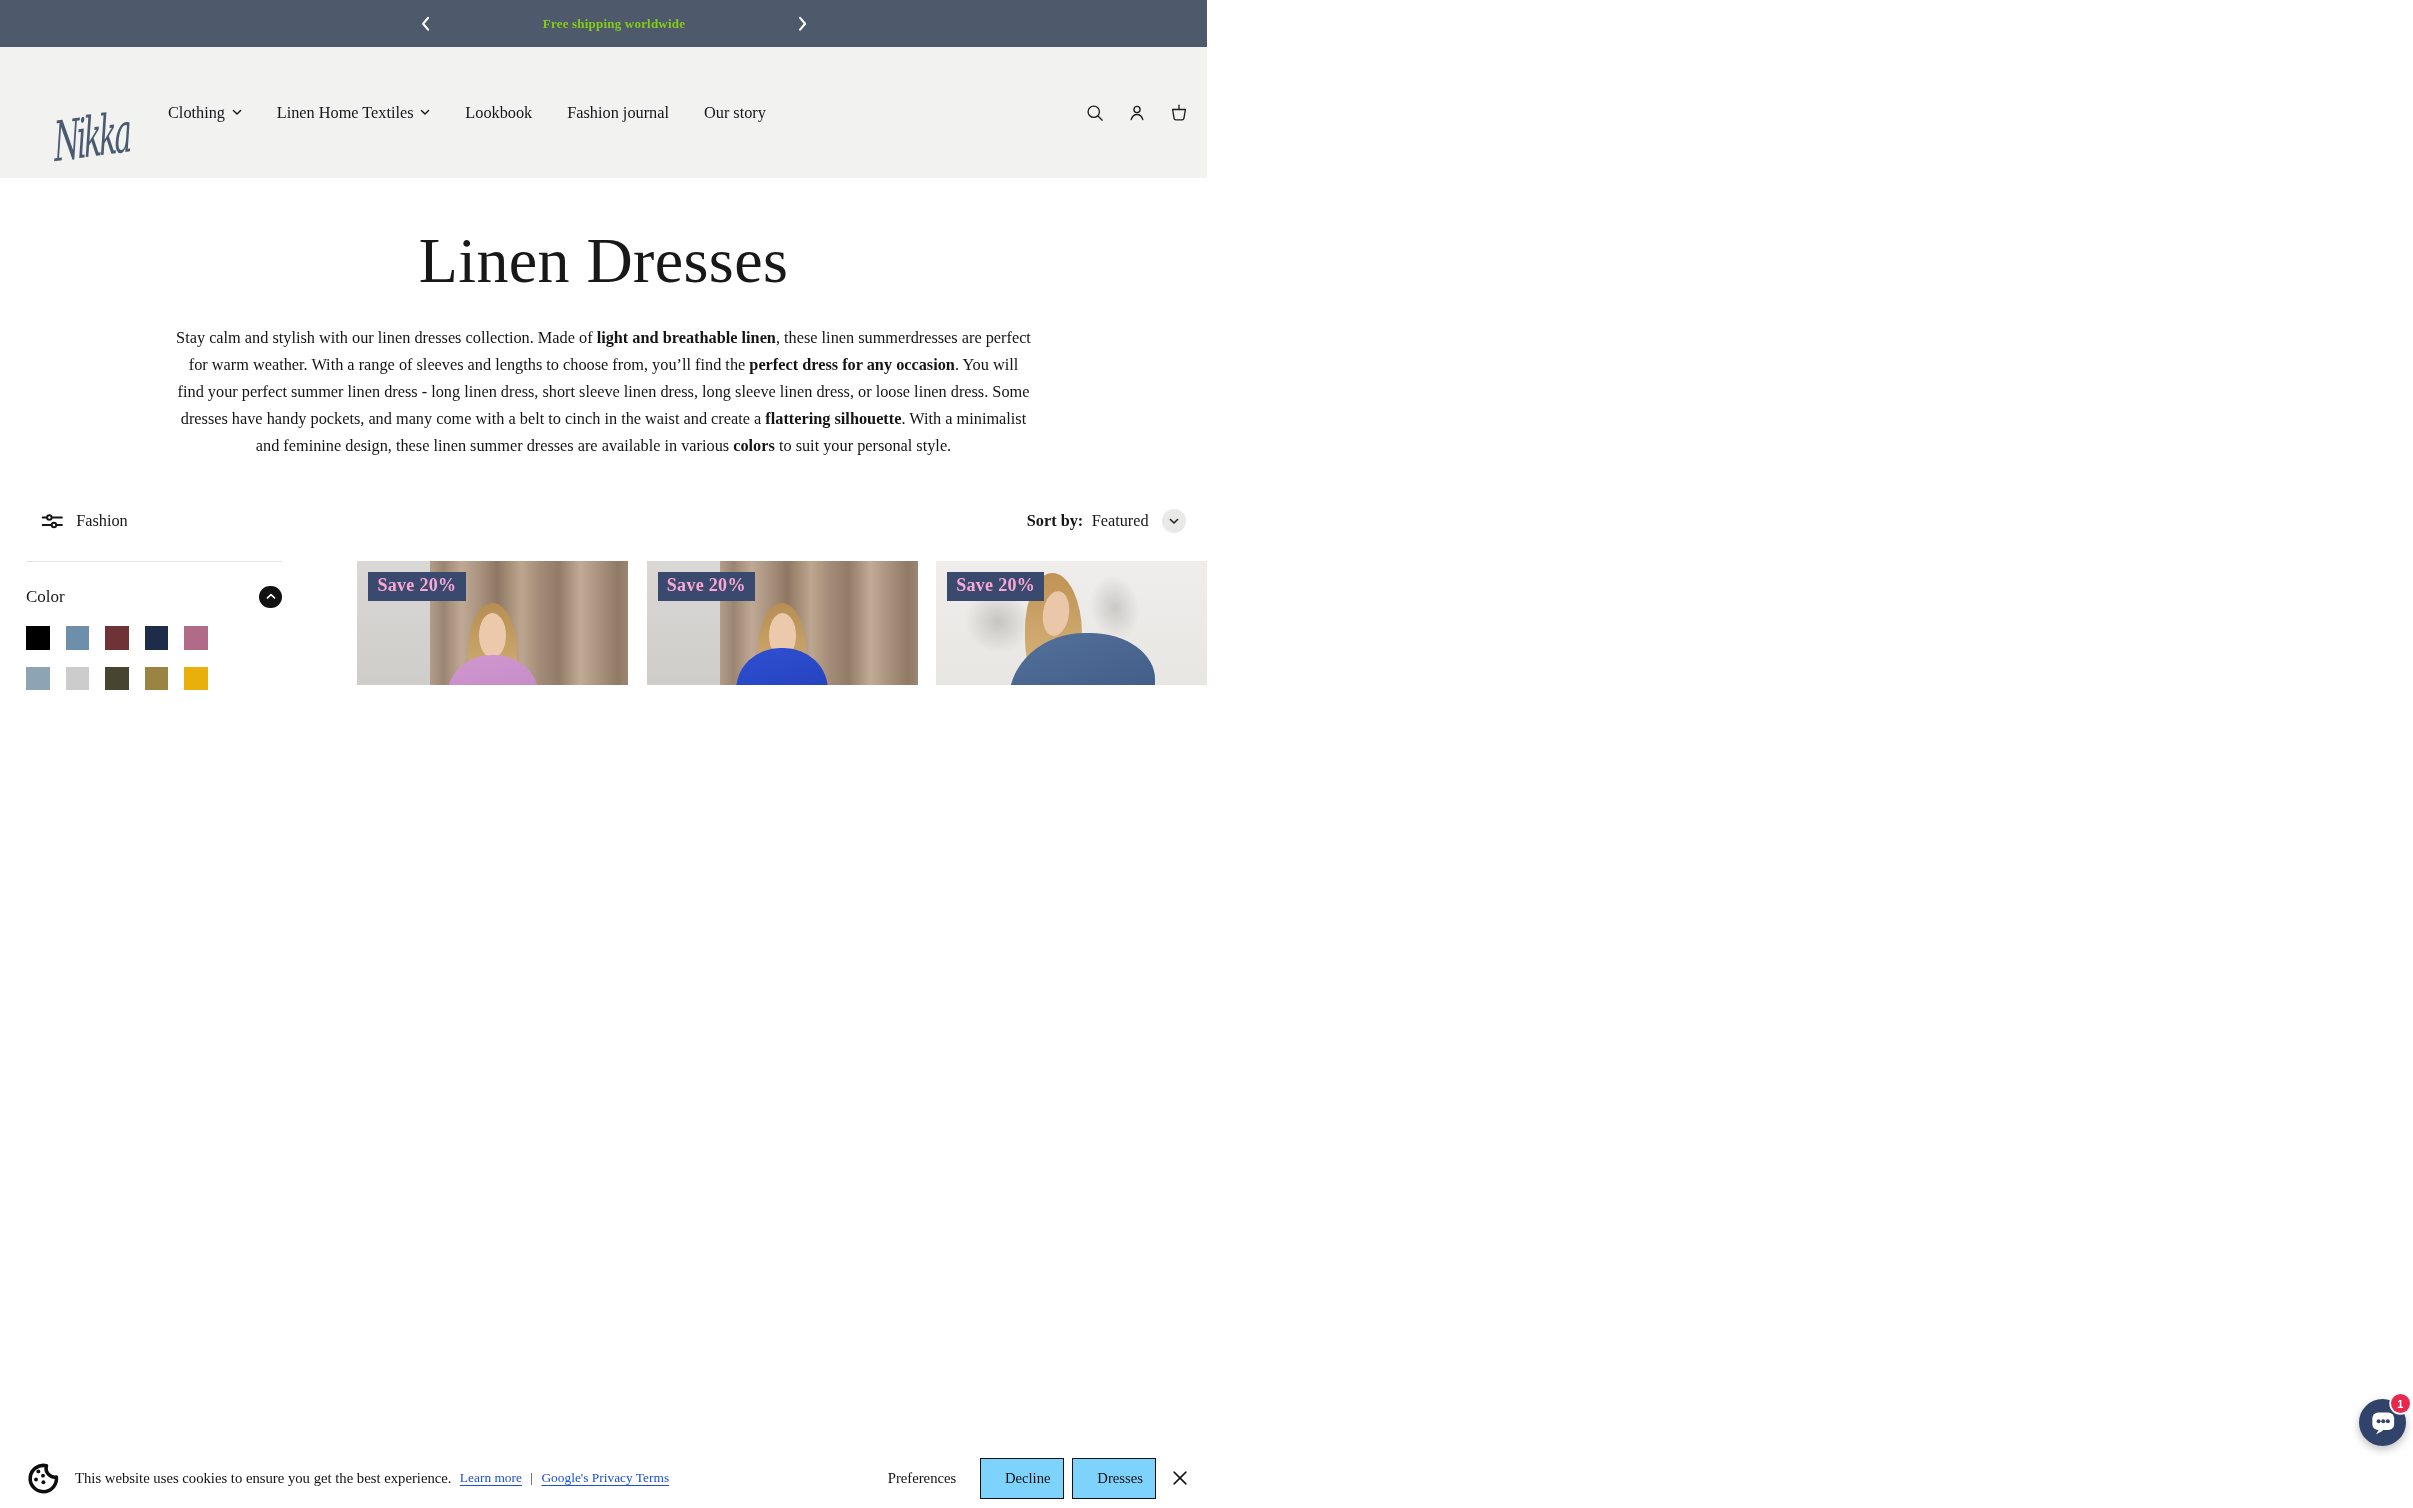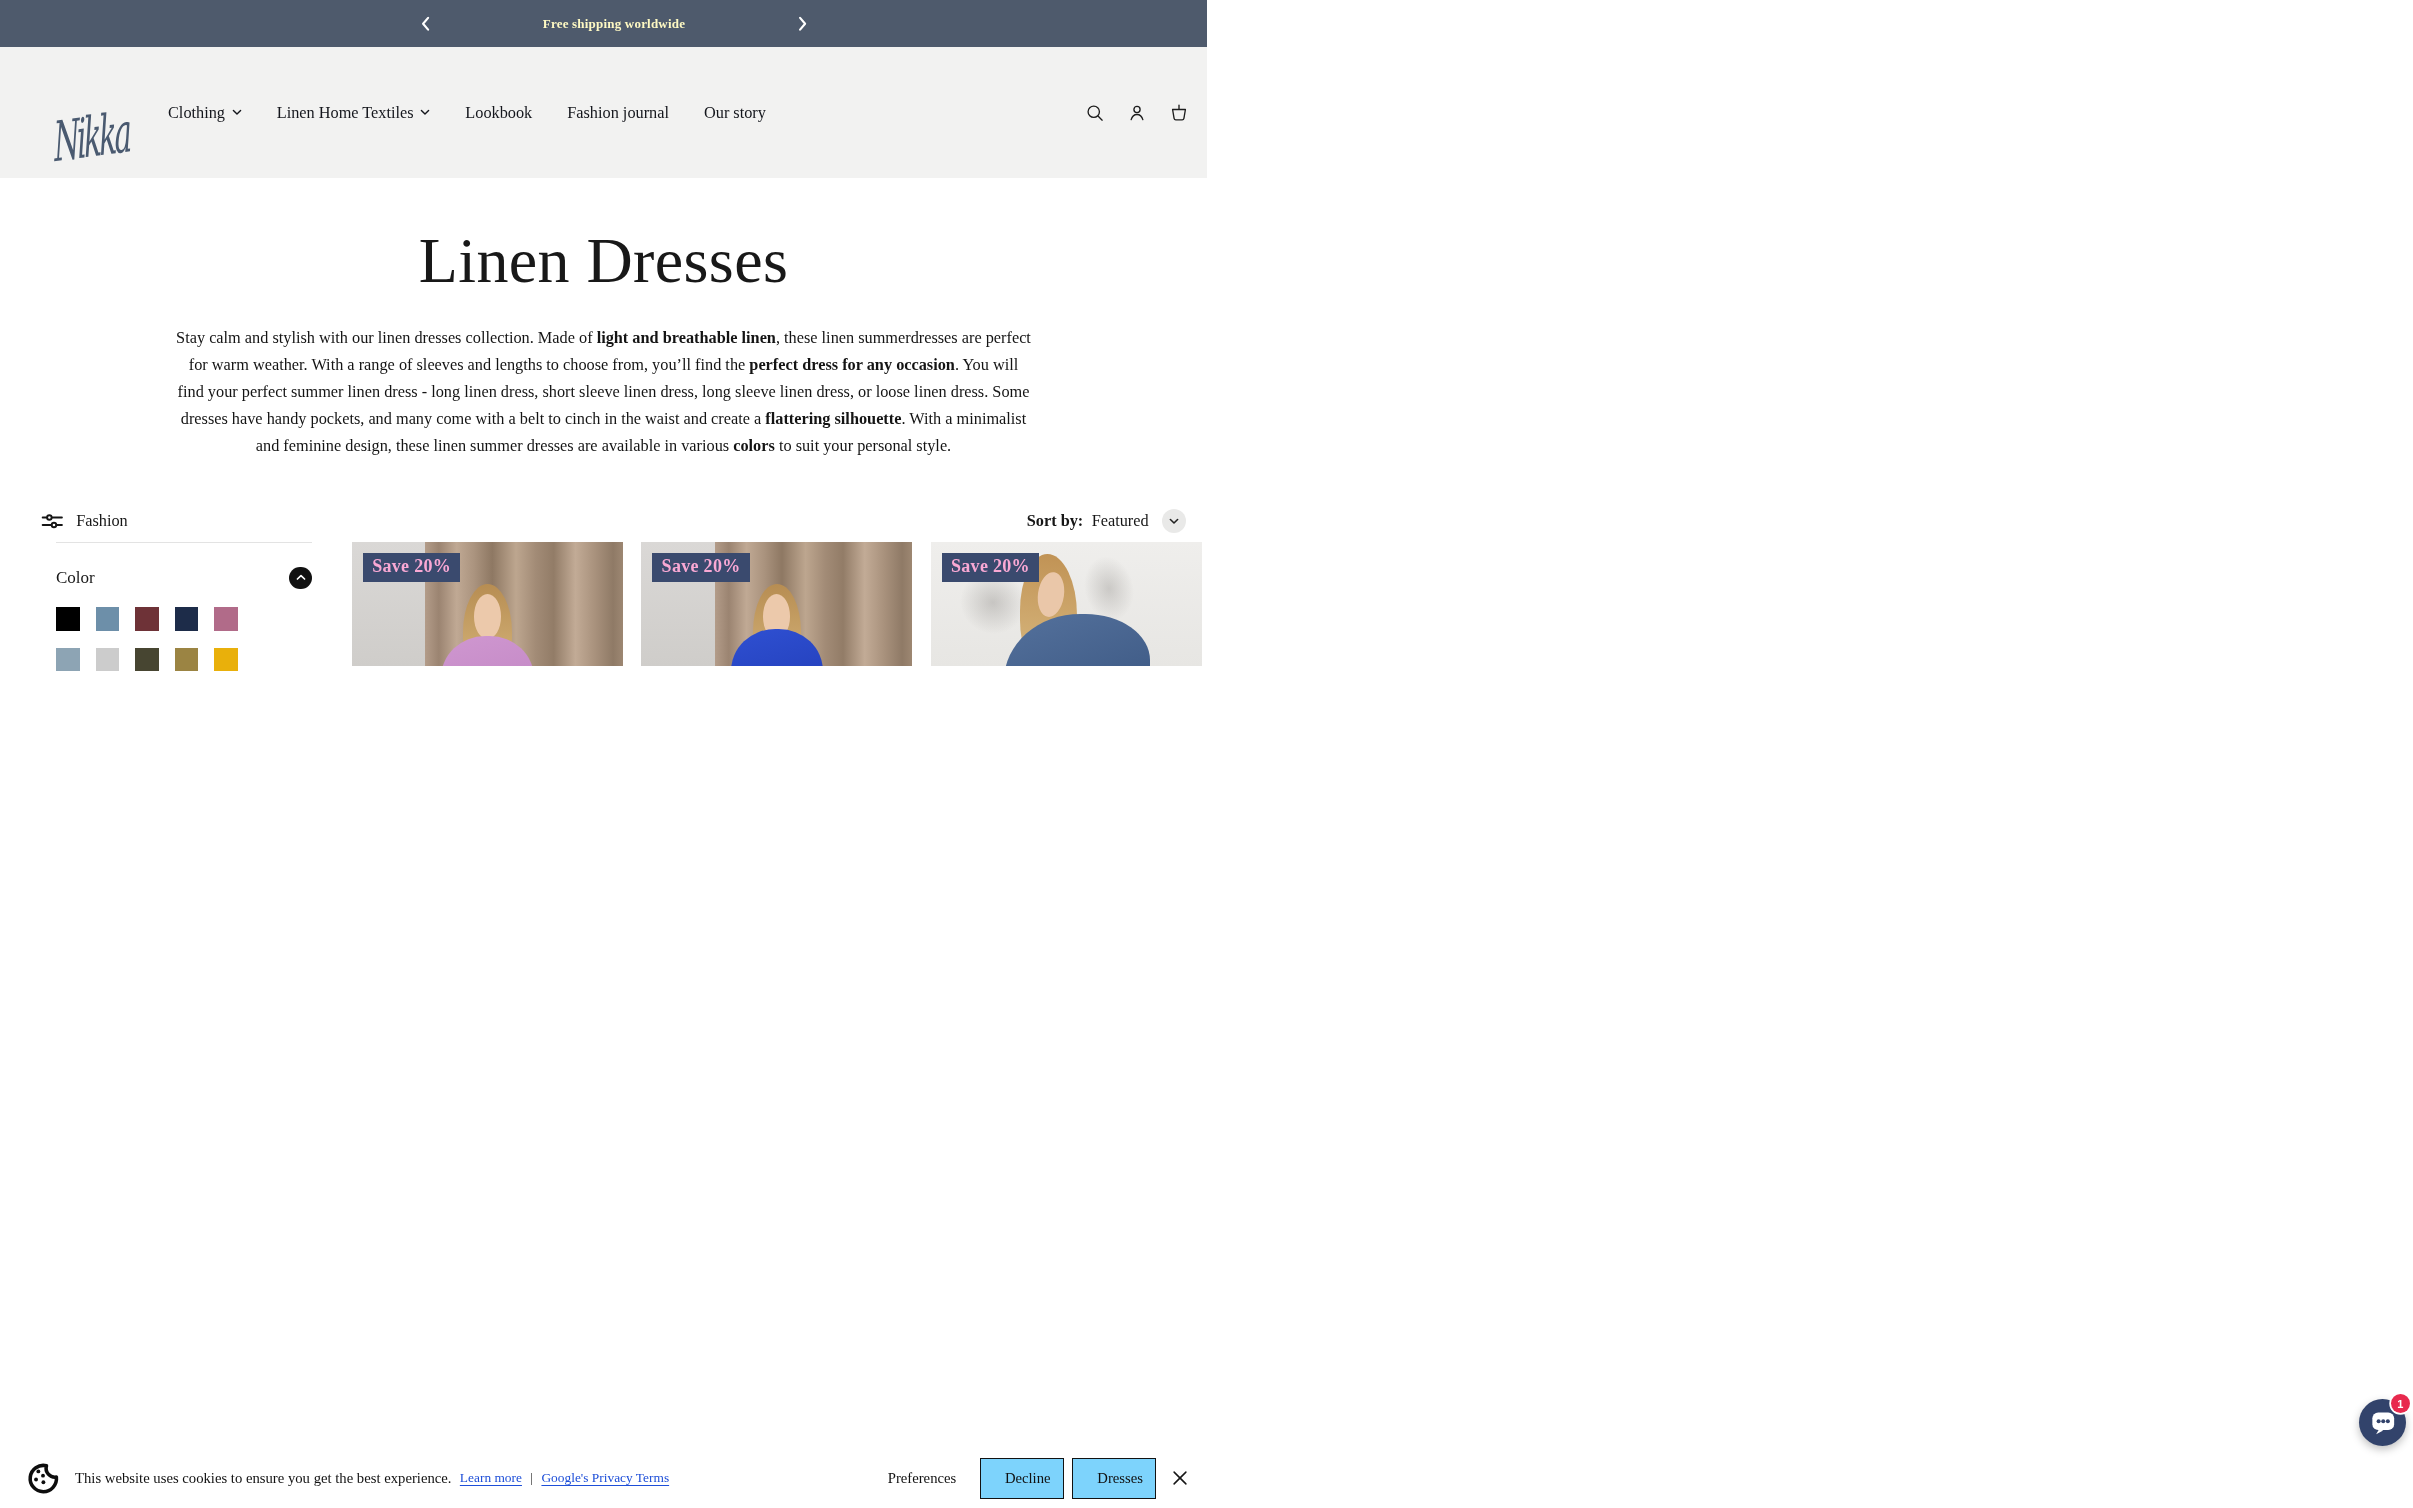--- a/index.html
+++ b/index.html
@@ -2,21 +2,21 @@
 <html style="--topbar: #4e5a6c; --navy: #3a4a6e; --chat: #32436b; --badge-red: #e8294e;font-size:13.4px"><head>
 <meta charset="utf-8">
 <style>
   * { margin:0; padding:0; box-sizing:border-box; }
   html,body { width:1207px; height:754px; overflow:hidden; background:#fff;
     font-family:"Liberation Serif","DejaVu Serif",serif; color:#161616; }
 
   
   .topbar { position:relative; height:47px; background:var(--topbar,#4e5a6c);
     display:flex; align-items:center; justify-content:center; }
-  .topbar-text { color:#fef9c3; font-size:13px; font-weight:bold; letter-spacing:0.2px;
+  .topbar-text { color:#84cc16; font-size:13px; font-weight:bold; letter-spacing:0.2px;
     position:absolute; left:614px; transform:translateX(-50%); top:50%; translate:0 -50%; }
   .topbar-arrow { position:absolute; top:50%; transform:translateY(-50%); width:23.5px; height:23.5px;
     display:flex; align-items:center; justify-content:center; cursor:pointer; }
   .topbar-arrow.prev { left:414px; }
   .topbar-arrow.next { left:791px; }
 
   
   .header { position:relative; height:131px; background:#f2f2f1; }
   .logo { position:absolute; left:54px; top:74px; font-family:"DejaVu Serif",serif;
     font-style:italic; font-size:37px; color:#4a5a70; letter-spacing:-3.4px;
@@ -37,21 +37,21 @@
   
   .toolbar { margin-top:45px; padding:0 21px 0 41px; display:flex; align-items:center;
     justify-content:space-between; height:34px; }
   .filters-btn { display:flex; align-items:center; gap:12.6px; font-size:16.3px; cursor:pointer; }
   .sort { display:flex; align-items:center; gap:8.4px; font-size:16.3px; }
   .sort-label { font-weight:bold; }
   .sort-circle { width:24px; height:24px; border-radius:50%; background:#e9e9e8;
     display:flex; align-items:center; justify-content:center; cursor:pointer; margin-left:5px; }
 
   
-  .content { display:flex; padding-left:56px; margin-top:4px; }
+  .content { display:flex; padding-left:26px; margin-top:23px;justify-content:space-between; }
   .sidebar { width:256px; margin-right:40px; }
   .sidebar-divider { border:none; border-top:0.8px solid #e3e3e3; margin:0; }
   .color-head { margin-top:23.5px; display:flex; align-items:center; justify-content:space-between; }
   .color-title { font-size:17px; color:#181818; }
   .collapse-btn { width:22.6px; height:22.6px; border-radius:50%; background:#111;
     display:flex; align-items:center; justify-content:center; cursor:pointer; border:none; }
   .swatches { margin-top:18.4px; display:grid; grid-template-columns:repeat(5,23.5px); gap:17px 16px; }
   .swatch { width:23.5px; height:23.5px; cursor:pointer; }
 
   

